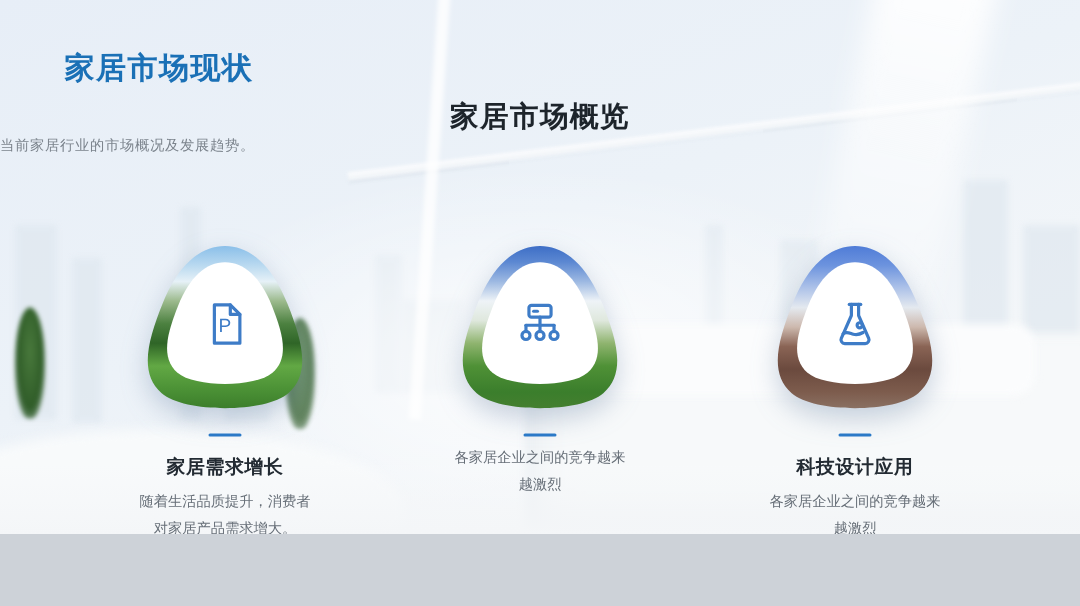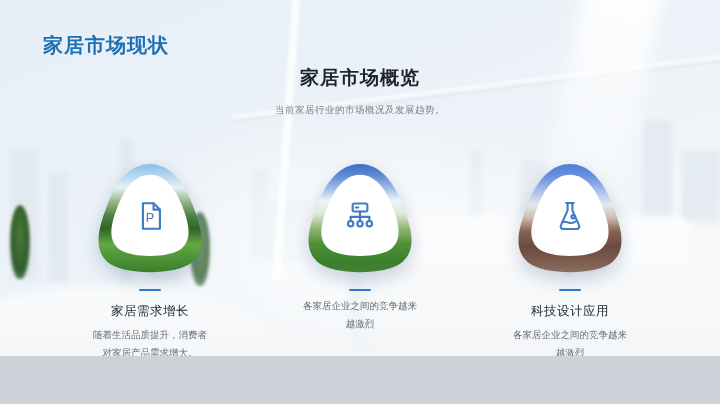--- a/index.html
+++ b/index.html
@@ -26,30 +26,30 @@
     border-radius:14px;filter:blur(3px);}
   .table-left{left:-60px;bottom:-40px;width:330px;height:110px;background:#f8fafb;
     border-radius:50%;filter:blur(4px);}
   .floor{left:0;bottom:0;width:720px;height:46px;
     background:linear-gradient(180deg,rgba(248,250,252,.15),#f4f6f8);}
   .content{position:relative;z-index:2;}
   .page-title{position:absolute;left:43px;top:32px;font-size:20px;font-weight:bold;
     letter-spacing:1px;color:#1a70b6;}
   .sec-title{position:absolute;left:0;right:0;top:65px;text-align:center;
     font-size:19px;font-weight:bold;letter-spacing:1px;color:#1d242b;}
-  .sec-sub{position:absolute;left:0;right:0;top:104px;text-align:center;
+  .sec-sub{position:absolute;left:0;right:0;top:91px;text-align:left;
     font-size:9.5px;letter-spacing:.5px;color:#7b838c;}
   .features{position:absolute;left:50px;top:158px;width:620px;display:flex;gap:10px;}
   .feature{width:200px;text-align:center;}
   .tri-wrap{position:relative;width:126px;height:116px;margin:4px auto 0;}
   .tri{position:absolute;left:0;top:0;width:126px;height:116px;
     filter:drop-shadow(0 7px 9px rgba(80,110,150,.30));}
   .glyph{position:absolute;left:46px;top:37px;width:34px;height:34px;}
   .divider{width:22px;height:2px;border-radius:1px;background:#2b7ac9;margin:11px auto 0;}
-  .f-title{margin-top:12px;font-size:12.5px;font-weight:normal;letter-spacing:.5px;color:#232b33;}
+  .f-title{margin-top:12px;font-size:12.5px;font-weight:bold;letter-spacing:.5px;color:#232b33;}
   .f-desc{width:120px;margin:6px auto 0;font-size:9.5px;line-height:18px;color:#666e77;font-family:Liberation Serif, serif;}
 </style>
 </head>
 <body>
 
 <div class="slide">
 
   <div class="bg">
     <div class="bld" style="left:10px;top:150px;width:28px;height:130px"></div>
     <div class="bld" style="left:48px;top:172px;width:20px;height:110px"></div>

